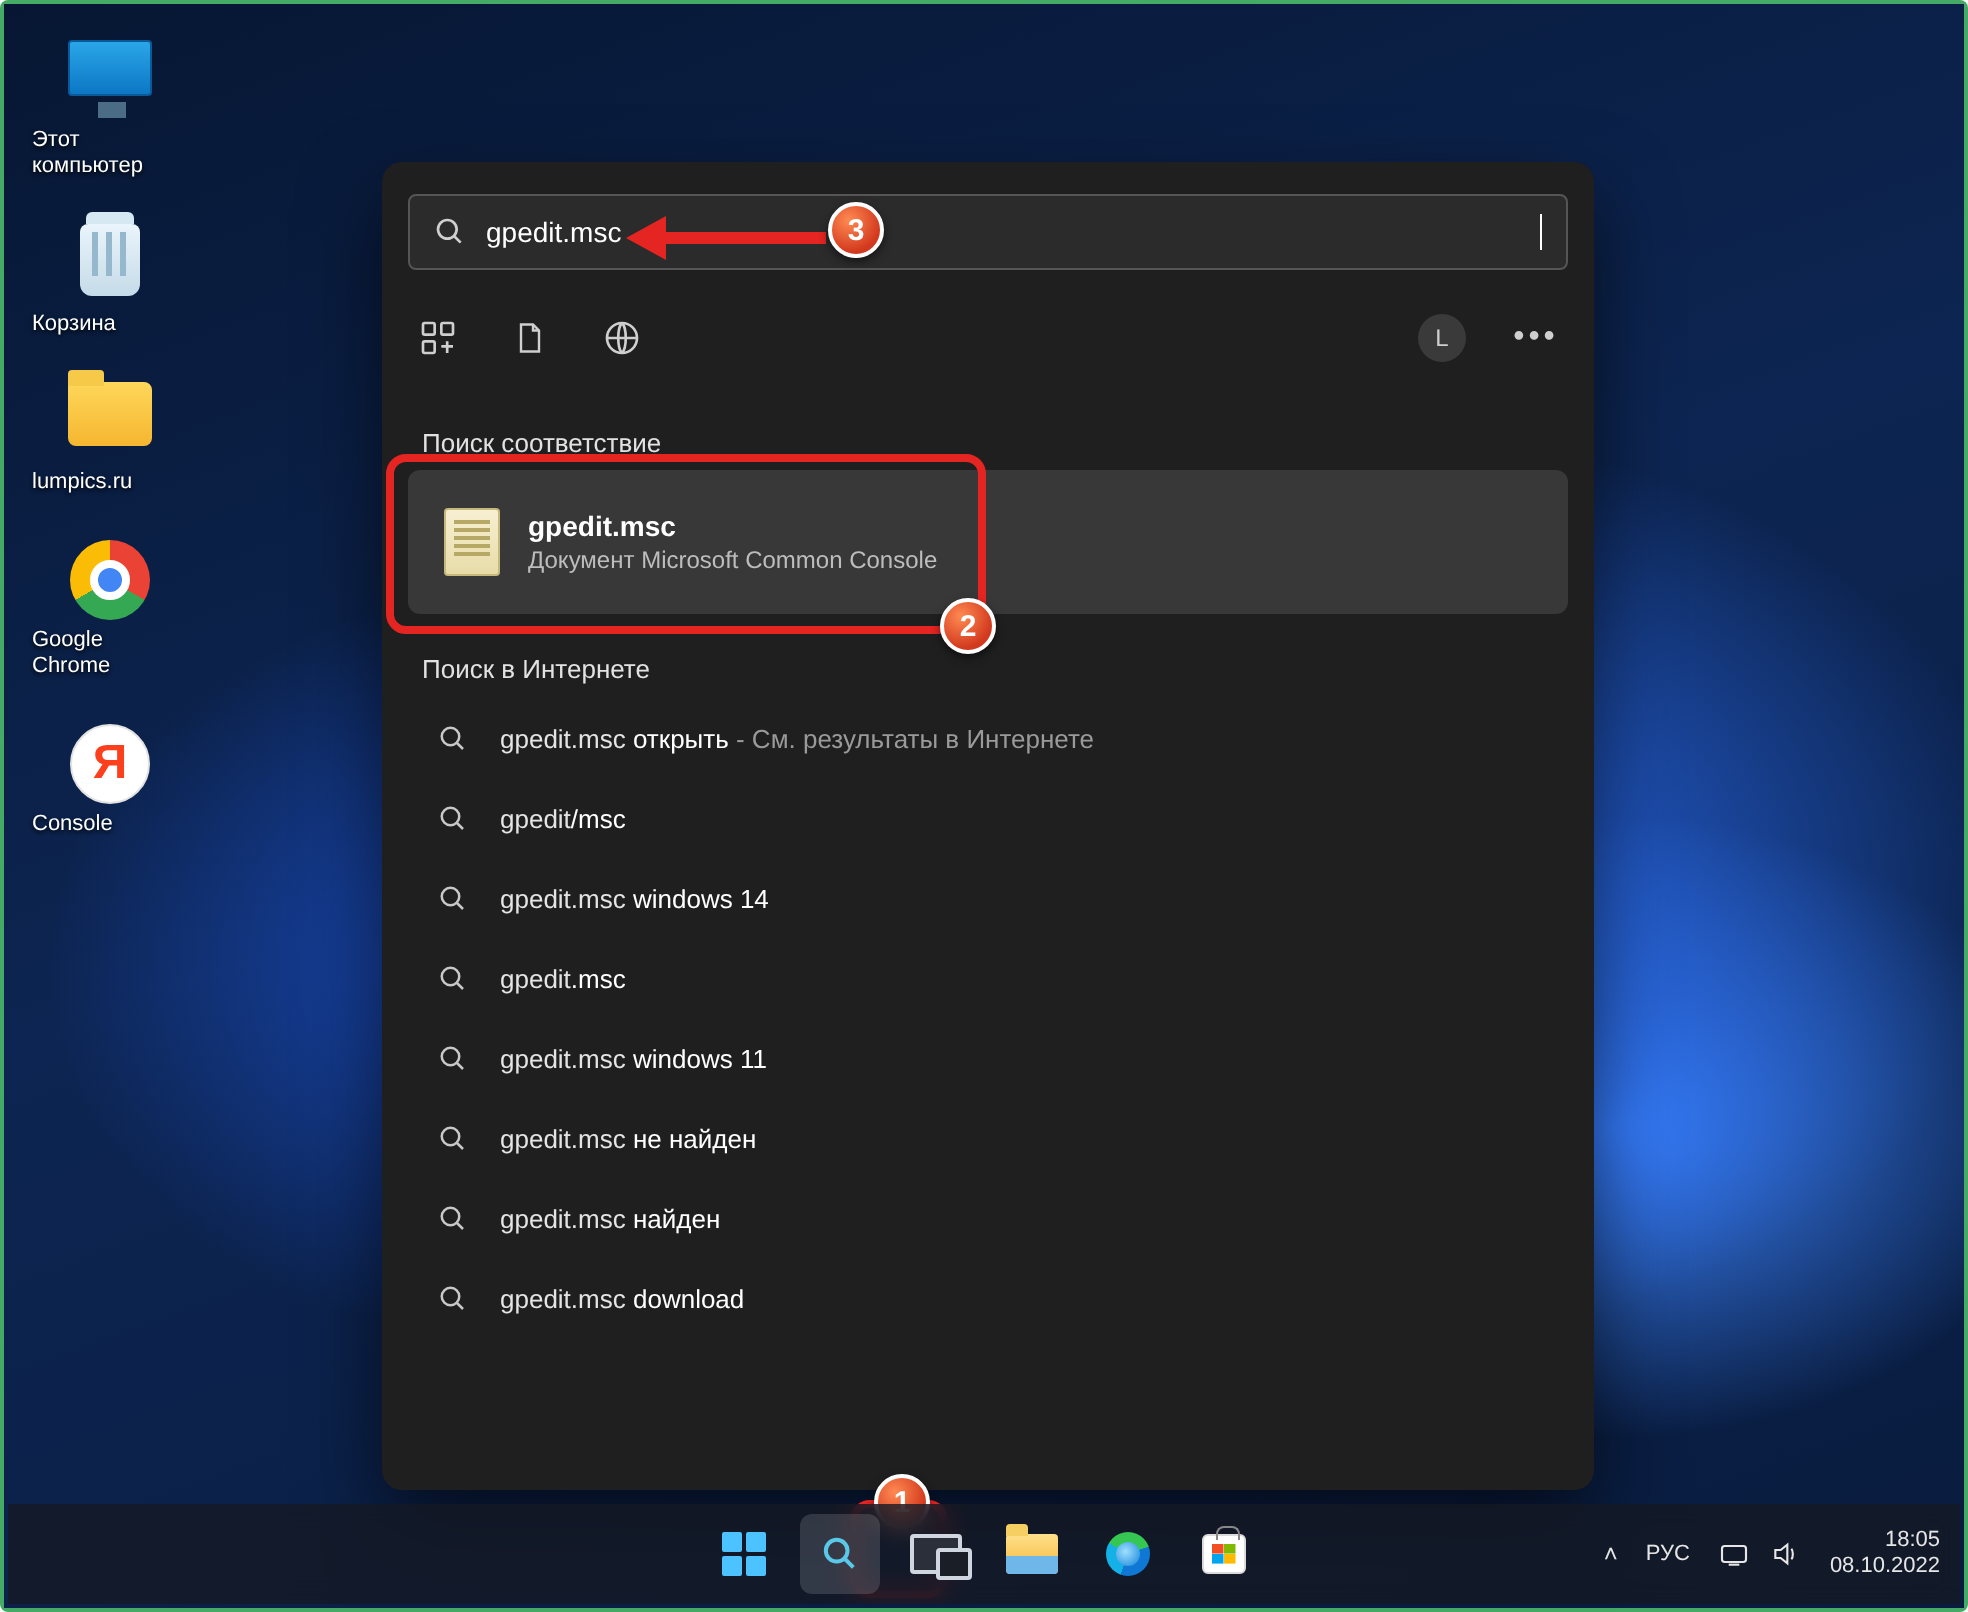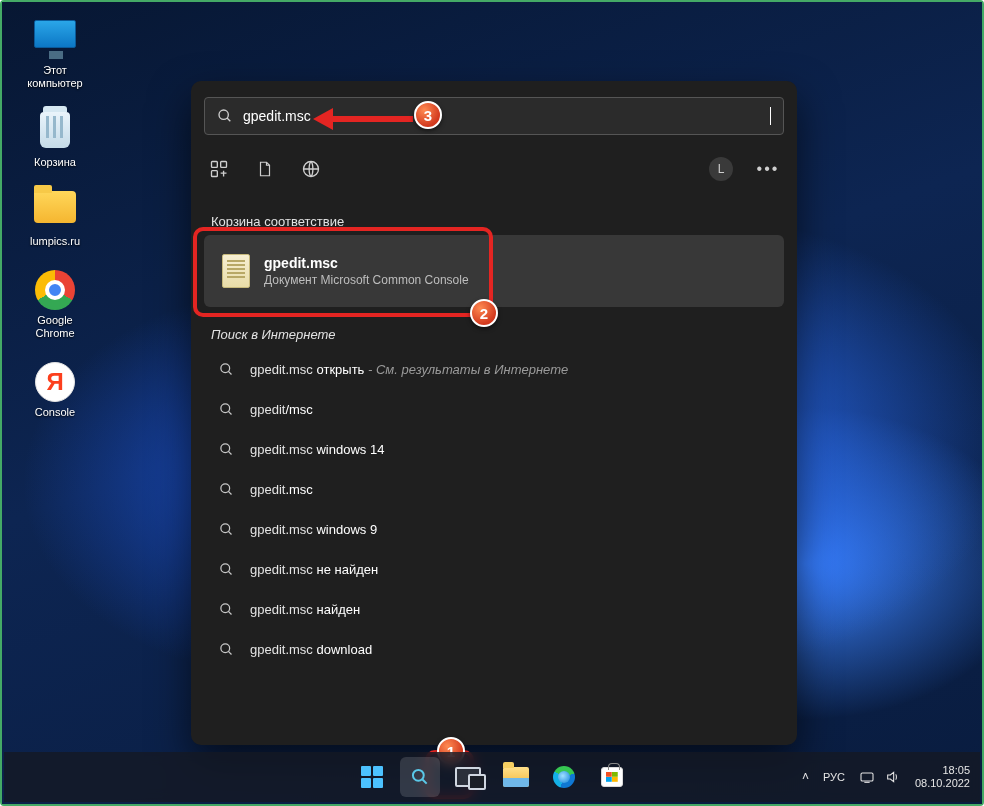--- a/index.html
+++ b/index.html
@@ -12,21 +12,21 @@
   .wallpaper {
     position: absolute; inset: 0;
     background:
       radial-gradient(ellipse 500px 350px at 70% 55%, #2a6df5 0%, rgba(42,109,245,0) 65%),
       radial-gradient(ellipse 420px 300px at 30% 60%, #1b4fc9 0%, rgba(27,79,201,0) 65%),
       radial-gradient(ellipse 380px 260px at 82% 70%, #3b83ff 0%, rgba(59,131,255,0) 60%),
       linear-gradient(160deg, #071733 0%, #0d2552 45%, #091c3f 100%);
   }
   
   .desktop-icons { position: absolute; top: 18px; left: 14px; width: 78px; }
-  .d-icon { width: 78px; text-align: center; margin-bottom: 22px; cursor: pointer; }
+  .d-icon { width: 78px; margin-bottom: 22px; cursor: pointer; }
   .d-icon .glyph { width: 46px; height: 40px; margin: 0 auto 4px; position: relative; }
   .d-icon .label { color: #fff; font-size: 11px; line-height: 13px; text-shadow: 0 1px 2px #000; }
   
   .monitor { width: 42px; height: 28px; background: linear-gradient(#2aa6e8,#0c77c5); border: 1px solid #0a5a9a; border-radius: 2px; margin: 0 auto; position: relative; }
   .monitor::after { content:""; position:absolute; bottom:-8px; left:14px; width:14px; height:4px; background:#4a6c84; box-shadow:0 4px 0 0 #4a6c84; }
   .bin { width: 30px; height: 36px; margin: 0 auto; background: linear-gradient(#eaf4fb,#c5dbe8); border-radius: 4px 4px 6px 6px; position: relative; }
   .bin::before { content:""; position:absolute; top:-6px; left:3px; width:24px; height:6px; background:#d6e8f2; border-radius:3px 3px 0 0; }
   .bin::after { content:""; position:absolute; top:4px; left:6px; width:3px; height:22px; background:#96b8cc; box-shadow:7px 0 #96b8cc, 14px 0 #96b8cc; }
   .folder { width: 42px; height: 32px; margin: 4px auto 0; background: linear-gradient(#ffd75a,#f5b630); border-radius: 2px 4px 4px 4px; position: relative; }
   .folder::before { content:""; position:absolute; top:-6px; left:0; width:18px; height:8px; background:#f7c948; border-radius:2px 2px 0 0; }
@@ -59,21 +59,21 @@
   .arrow-head { position:absolute; left:0; top:-2px; width:0; height:0; border-top:11px solid transparent; border-bottom:11px solid transparent; border-right:20px solid #e42522; }
 
   .tabs-row { position:absolute; left:16px; top:72px; right:16px; height:32px; display:flex; align-items:center; gap:22px; }
   .tab-ic { width:24px; height:24px; display:flex; align-items:center; justify-content:center; color:#d0d0d0; cursor:pointer; }
   .spacer { flex:1; }
   .avatar { width:24px; height:24px; border-radius:50%; background:#3a3a3a; color:#cfcfcf; display:flex; align-items:center; justify-content:center; font-size:12px; }
   .more-ic { letter-spacing:2px; font-size:16px; color:#cfcfcf; cursor:pointer; width:26px; text-align:center; }
 
   .section-h { position:absolute; left:20px; font-size:13px; color:#e2e2e2; }
   .sh1 { top:133px; }
-  .sh2 { top:246px;font-style:italic; }
+  .sh2 { top:246px; }
 
   .best-match {
     position:absolute; left:13px; top:154px; right:13px; height:72px;
     background:#383838; border-radius:6px; display:flex; align-items:center; padding:0 18px;
     cursor:pointer;
   }
   .bm-icon { width:28px; height:34px; background:linear-gradient(#f7efd2,#e8dca8); border:1px solid #c7b97c; border-radius:2px; margin-right:14px; position:relative; }
   .bm-icon::before{content:"";position:absolute;top:5px;left:4px;right:4px;height:2px;background:#b8a866;box-shadow:0 4px #b8a866,0 8px #b8a866,0 12px #b8a866,0 16px #b8a866;}
   .bm-title { font-size:14px; font-weight:600; color:#fff; }
   .bm-sub { font-size:12px; color:#bdbdbd; margin-top:2px;text-align:center; }
@@ -87,21 +87,21 @@
     border:2px solid #fff; color:#fff; font-weight:700; font-size:15px;
     display:flex; align-items:center; justify-content:center; box-shadow:0 2px 4px rgba(0,0,0,.5); pointer-events:none; }
   .b1 { left:435px; top:735px; }
   .b2 { left:468px; top:297px; }
   .b3 { left:412px; top:99px; }
 
   .sugg-list { position:absolute; left:14px; top:268px; right:14px; }
   .sugg { height:40px; display:flex; align-items:center; padding:0 14px; border-radius:4px; cursor:pointer; font-size:13px; color:#e4e4e4; }
   .sugg svg { width:15px; height:15px; stroke:#c8c8c8; fill:none; stroke-width:2; margin-right:16px; flex:none; }
   .sugg .t b { color:#fff; font-weight:400; }
-  .sugg .ext { color:#9a9a9a;font-style:italic; }
+  .sugg .ext { color:#9a9a9a; }
 
   
   .taskbar { position:absolute; left:2px; right:2px; bottom:2px; height:50px;
     background: rgba(20,24,34,.78); backdrop-filter: blur(6px);
     display:flex; align-items:center; }
   .tb-center { position:absolute; left:50%; transform:translateX(-50%); display:flex; gap:8px; align-items:center; }
   .tb-btn { width:40px; height:40px; border-radius:6px; display:flex; align-items:center; justify-content:center; cursor:pointer; }
   .tb-btn.active { background:rgba(255,255,255,.14); }
   .tb-right { position:absolute; right:10px; display:flex; align-items:center; gap:14px; color:#e6e6e6; font-size:11px; }
   .clock { text-align:right; line-height:13px; }
@@ -200,21 +200,21 @@
         <svg viewBox="0 0 24 24" width="20" height="20" stroke="#cfcfcf" fill="none" stroke-width="1.6">
             <circle cx="12" cy="12" r="9"></circle>
             <path d="M3 12h18M12 3c3 3 3 15 0 18M12 3c-3 3-3 15 0 18"></path>
           </svg>
       </div>
       <div class="spacer"></div>
       <div class="avatar">L</div>
       <div class="more-ic">•••</div>
     </div>
 
-    <div class="section-h sh1">Корзина соответствие</div>
+    <div class="section-h sh1">Поиск соответствие</div>
 
     <div class="best-match">
       <div class="bm-icon"></div>
       <div>
         <div class="bm-title">gpedit.msc</div>
         <div class="bm-sub">Документ Microsoft Common Console</div>
       </div>
     </div>
 
     <div class="section-h sh2">Поиск в Интернете</div>
@@ -247,21 +247,21 @@
             <circle cx="10" cy="10" r="7"></circle>
             <line x1="20" y1="20" x2="15" y2="15"></line>
           </svg>
         <span class="t"><span>gpedit</span><b>.msc</b><span class="ext"></span></span>
       </div>
       <div class="sugg">
         <svg viewBox="0 0 24 24">
             <circle cx="10" cy="10" r="7"></circle>
             <line x1="20" y1="20" x2="15" y2="15"></line>
           </svg>
-        <span class="t"><span>gpedit.msc </span><b>windows 9</b><span class="ext"></span></span>
+        <span class="t"><span>gpedit.msc </span><b>windows 11</b><span class="ext"></span></span>
       </div>
       <div class="sugg">
         <svg viewBox="0 0 24 24">
             <circle cx="10" cy="10" r="7"></circle>
             <line x1="20" y1="20" x2="15" y2="15"></line>
           </svg>
         <span class="t"><span>gpedit.msc </span><b>не найден</b><span class="ext"></span></span>
       </div>
       <div class="sugg">
         <svg viewBox="0 0 24 24">

